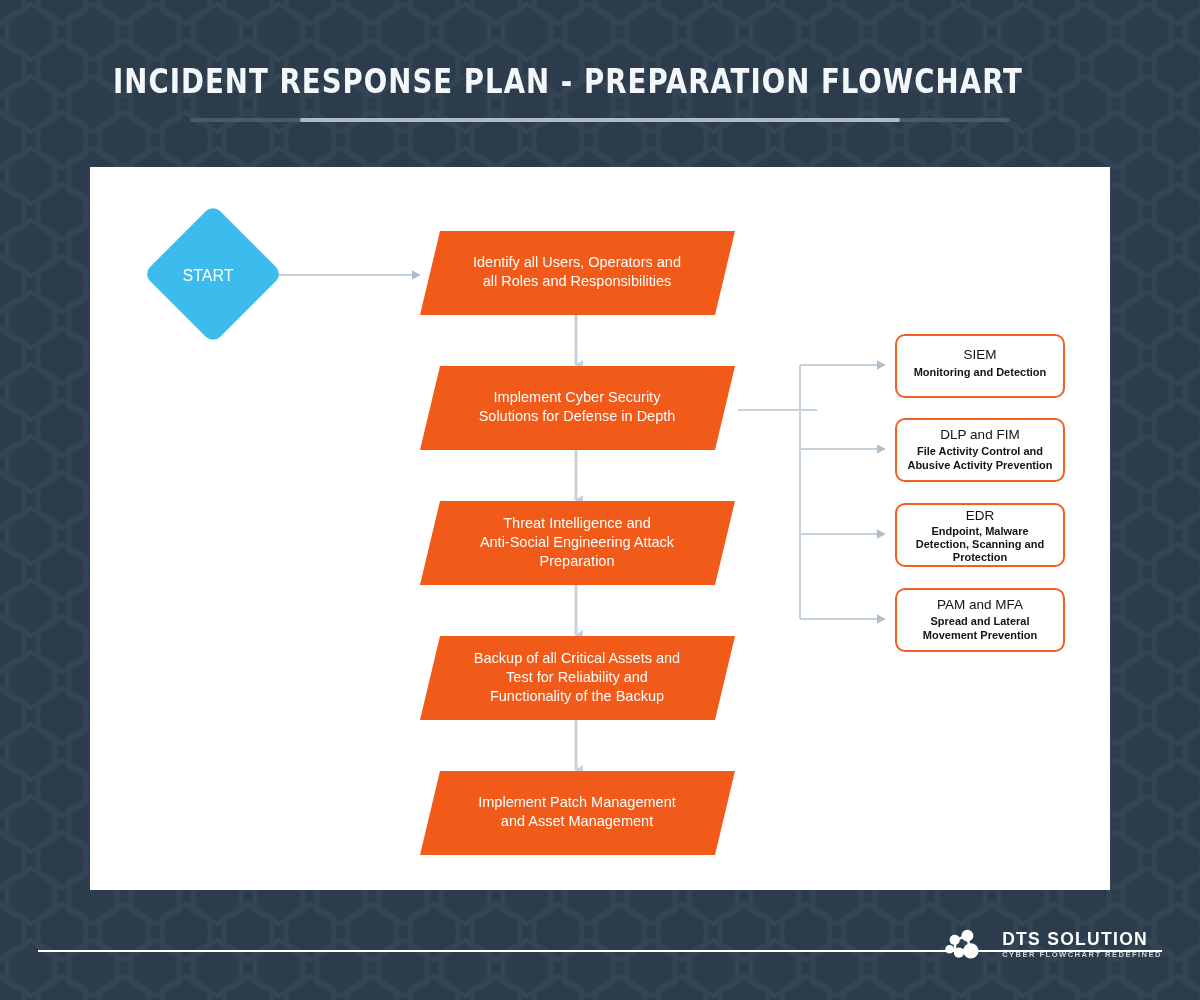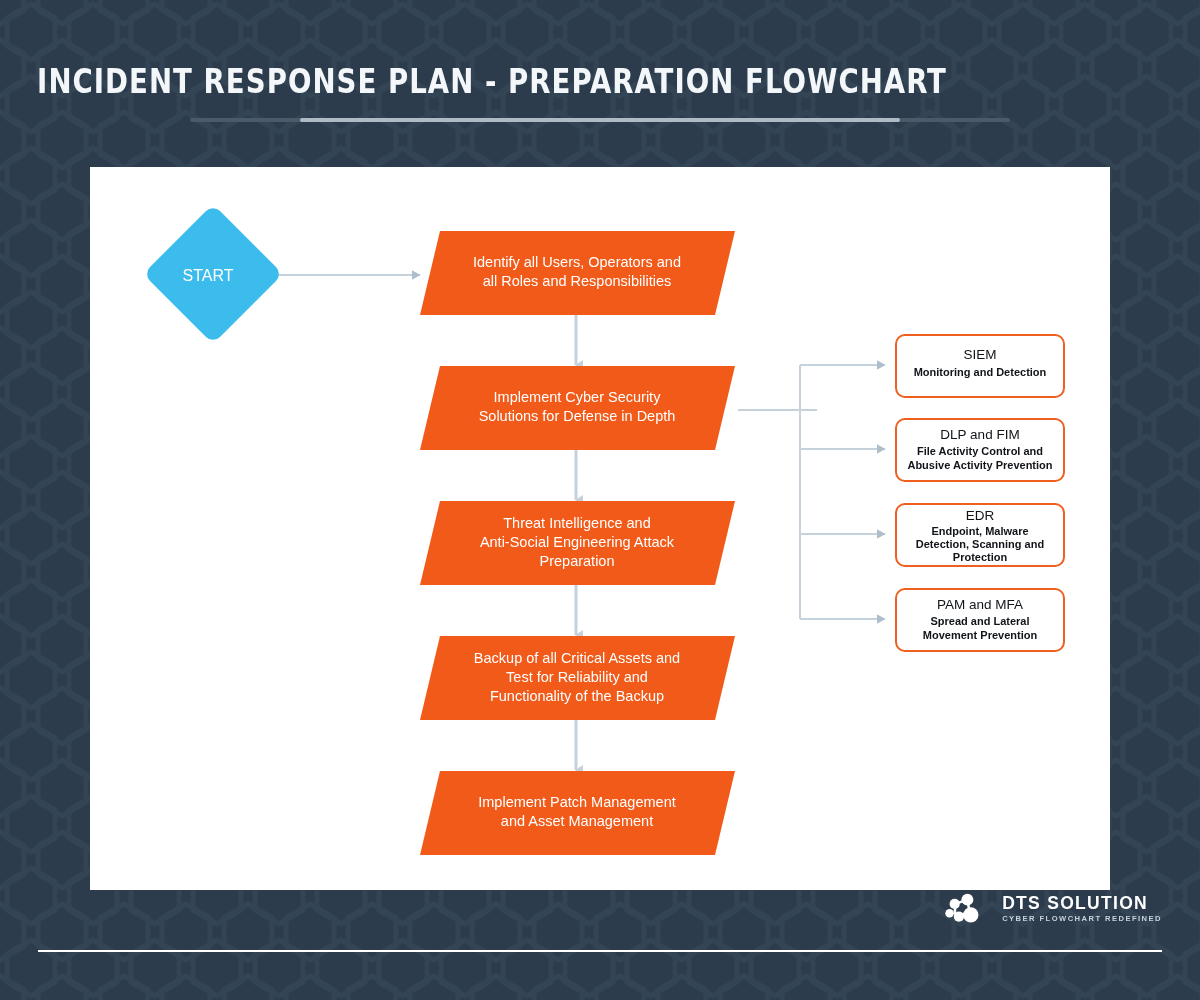--- a/index.html
+++ b/index.html
@@ -25,21 +25,21 @@
     overflow: hidden;
   }
   #backdrop svg { display: block; width: 1200px; height: 1000px; }
 
   
   #title-area {
     position: absolute;
     top: 62px;
     left: 0;
     width: 1060px;
-    text-align: left;
+    text-align: right;
   }
   #page-title {
     font-family: "DejaVu Sans Condensed", "Liberation Sans Narrow", "Liberation Sans", sans-serif;
     font-size: 33px;
     font-weight: bold;
     letter-spacing: 1.1px;
     color: #f4f7f9;
     text-transform: uppercase;
     transform: scaleX(0.93);
     white-space: nowrap;
@@ -113,21 +113,21 @@
     position: absolute;
     left: 38px;
     top: 950px;
     width: 1124px;
     height: 2px;
     background: #ffffff;
   }
   #logo {
     position: absolute;
     right: 38px;
-    top: 892px;
+    top: 928px;
     display: flex;
     align-items: center;
     gap: 18px;
   }
   #logo-mark { width: 40px; height: 34px; flex: none; }
   #logo-words { line-height: 1; }
   #logo-name {
     font-family: "Liberation Sans", sans-serif;
     font-size: 17.5px;
     font-weight: bold;

